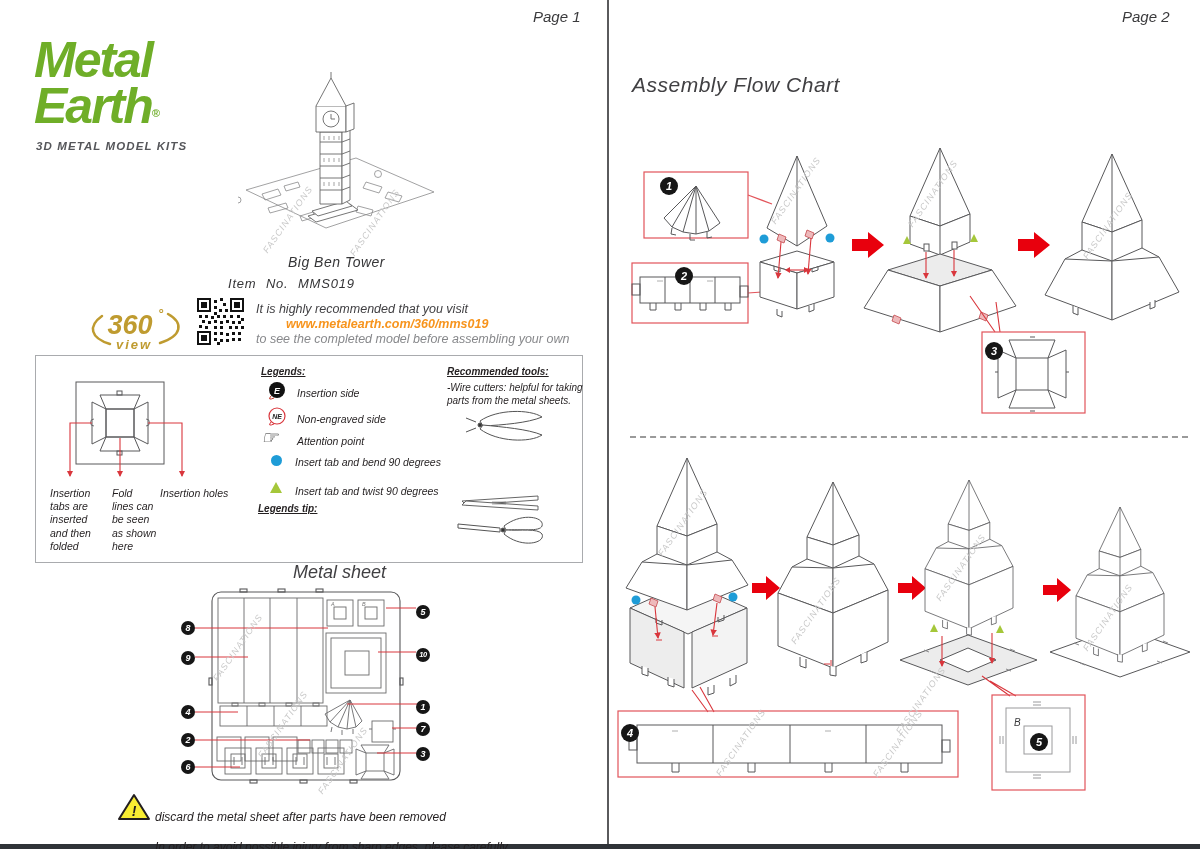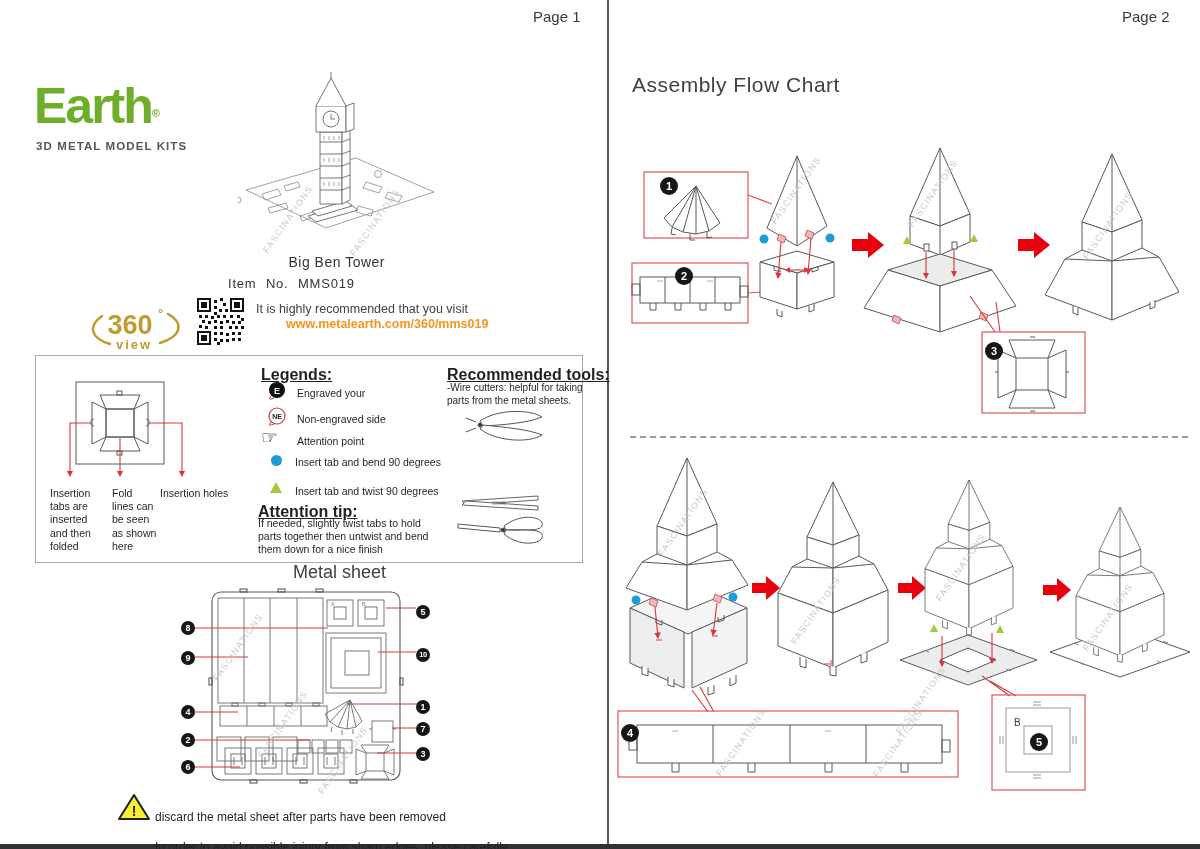--- a/index.html
+++ b/index.html
@@ -1,35 +1,35 @@
 <!DOCTYPE html>
 <html><head>
 <meta charset="utf-8">
 <style>
   html,body{margin:0;padding:0;background:#fff;}
   .canvas{position:relative;width:1200px;height:849px;background:#fff;overflow:hidden;
-          font-family:"Liberation Sans",sans-serif;color:#2e2e30;}
+          font-family:"Liberation Sans",sans-serif;color:#2e2e30;font-style:italic;}
   .abs{position:absolute;}
   .vdivider{position:absolute;left:607px;top:0;width:2px;height:844px;background:#5a5a5c;}
   .bottombar{position:absolute;left:0;top:844px;width:1200px;height:5px;background:#2f3338;}
   .pagelabel{position:absolute;font-size:15px;color:#3a3a3c;}
   
   .logo-word{position:absolute;font-weight:bold;color:#6fae28;font-size:50px;letter-spacing:-2px;line-height:44px;}
   .logo-reg{font-size:11px;vertical-align:6px;letter-spacing:0;}
   .logo-tag{position:absolute;font-weight:bold;font-size:11.5px;letter-spacing:1.1px;color:#55565a;}
   
   .prod-name{position:absolute;left:235px;top:254px;width:150px;text-align:right;font-size:14px;letter-spacing:.5px;color:#353537;}
   .prod-item{position:absolute;left:228px;top:276px;width:164px;text-align:left;font-size:13px;letter-spacing:.8px;word-spacing:5px;color:#353537;}
   .promo1{position:absolute;left:256px;top:302px;font-size:12.5px;color:#414043;}
   .promo-url{position:absolute;left:256px;top:317px;font-size:12.5px;font-weight:bold;color:#f7941d;margin-left:30px;}
   .promo2{position:absolute;left:256px;top:332px;font-size:12.5px;color:#87888b;}
   
   .infobox{position:absolute;left:35px;top:355px;width:546px;height:206px;border:1px solid #a9abae;}
   .callout{position:absolute;font-size:10.5px;line-height:13.2px;color:#231f20;}
-  .sec-title{position:absolute;font-size:16px;font-weight:bold;text-decoration:underline;color:#231f20;}
+  .sec-title{position:absolute;font-size:10px;font-weight:bold;text-decoration:underline;color:#231f20;}
   .leg-label{position:absolute;font-size:10.5px;color:#231f20;}
   .tool-line{font-size:10px;line-height:12.8px;color:#231f20;}
   .tip-line{font-size:10.5px;line-height:13.2px;color:#231f20;}
   .hand{position:absolute;font-size:19px;color:#222;}
   .bluedot{position:absolute;width:11px;height:11px;border-radius:50%;background:#1e9cd7;}
   .gtri{position:absolute;width:0;height:0;border-left:6px solid transparent;border-right:6px solid transparent;border-bottom:11px solid #a5c73a;}
   
   .sheet-title{position:absolute;left:226px;top:562px;width:160px;text-align:right;font-size:18px;color:#414043;}
   .flow-title{position:absolute;left:632px;top:73px;font-size:21px;letter-spacing:.5px;color:#414043;}
   
@@ -75,20 +75,21 @@
         <path d="M28,172 l0,9 l6,-2 l0,-9" fill="#fff"></path>
       </g>
     </defs>
   </svg>
 
   <div class="vdivider"></div>
   <div class="bottombar"></div>
   <div class="pagelabel" style="left:533px;top:8px">Page 1</div>
   <div class="pagelabel" style="left:1122px;top:8px">Page 2</div>
 
+  <div class="logo-word" style="left:34px;top:38px">Metal</div>
   <div class="logo-word" style="left:34px;top:84px"><span>Earth</span><span class="logo-reg">®</span></div>
   <div class="logo-tag" style="left:36px;top:140px">3D METAL MODEL KITS</div>
 
   <svg class="abs" style="left:238px;top:70px" width="200" height="188" viewBox="0 0 200 188">
     <g stroke="#8a8a8c" stroke-width="0.8" fill="none">
       <path d="M8,120 L118,88 L196,122 L88,158 Z" fill="#fff"></path>
       <path d="M24,124 l16,-5 l3,6 l-16,5 Z M46,116 l14,-4 l2,5 l-14,4 Z M30,138 l18,-5 l2,5 l-18,5 Z M128,112 l16,5 l-3,6 l-16,-5 Z M150,122 l14,4 l-3,6 l-14,-4 Z M120,136 l15,4 l-2,6 l-15,-4 Z M62,146 l13,-4 l2,5 l-13,4 Z"></path>
       <circle cx="140" cy="104" r="3.5"></circle>
         <circle cx="64,130" cy="130" r="3"></circle>
     </g>
@@ -173,20 +174,21 @@
         <rect x="23" y="41" width="3" height="3"></rect>
       <rect x="29" y="41" width="3" height="3"></rect>
         <rect x="35" y="40" width="3" height="3"></rect>
         <rect x="41" y="40" width="3" height="3"></rect>
         <rect x="20" y="44" width="3" height="3"></rect>
     </g>
   </svg>
 
   <div class="promo1">It is highly recommended that you visit</div>
   <div class="promo-url">www.metalearth.com/360/mms019</div>
+  <div class="promo2">to see the completed model before assembling your own</div>
 
   <div class="infobox"></div>
 
   <svg class="abs" style="left:60px;top:368px" width="140" height="118" viewBox="0 0 140 118">
     <g stroke="#58585a" stroke-width="1" fill="none">
       <rect x="16" y="14" width="88" height="82"></rect>
       <rect x="46" y="41" width="28" height="28"></rect>
       <path d="M46,41 L40,27 L80,27 L74,41 Z M46,69 L40,83 L80,83 L74,69 Z M46,41 L32,34 L32,76 L46,69 Z M74,41 L88,34 L88,76 L74,69 Z"></path>
       <rect x="57" y="23" width="5" height="4"></rect>
         <rect x="57" y="83" width="5" height="4"></rect>
@@ -213,39 +215,34 @@
     <div>here</div>
   </div>
   <div class="callout" style="left:160px;top:487px;width:80px">Insertion holes</div>
 
   <div class="sec-title" style="left:261px;top:366px">Legends:</div>
   <svg class="abs" style="left:266px;top:381px" width="22" height="22" viewBox="0 0 22 22">
     <circle cx="11" cy="9" r="8" fill="#111"></circle>
     <path d="M5,15 Q1,20 8,17" stroke="#c0392b" fill="none" stroke-width="1"></path>
     <text x="11" y="12.5" text-anchor="middle" font-size="9" font-weight="bold" fill="#fff">E</text>
   </svg>
-  <div class="leg-label" style="left:297px;top:387px">Engraved your</div>
+  <div class="leg-label" style="left:297px;top:387px">Insertion side</div>
   <svg class="abs" style="left:266px;top:407px" width="22" height="22" viewBox="0 0 22 22">
     <circle cx="11" cy="9" r="8" fill="#fff" stroke="#d9363c" stroke-width="1.2"></circle>
     <path d="M5,15 Q1,20 8,17" stroke="#d9363c" fill="none" stroke-width="1"></path>
     <text x="11" y="12" text-anchor="middle" font-size="7" font-weight="bold" fill="#222">NE</text>
   </svg>
   <div class="leg-label" style="left:297px;top:413px">Non-engraved side</div>
   <div class="hand" style="left:261px;top:426px">☞</div>
   <div class="leg-label" style="left:297px;top:435px">Attention point</div>
   <div class="bluedot" style="left:271px;top:455px"></div>
   <div class="leg-label" style="left:295px;top:456px">Insert tab and bend 90 degrees</div>
   <div class="gtri" style="left:270px;top:482px"></div>
   <div class="leg-label" style="left:295px;top:485px">Insert tab and twist 90 degrees</div>
-  <div class="sec-title" style="left:258px;top:503px">Attention tip:</div>
-  <div class="abs" style="left:258px;top:517px;width:180px">
-    <div class="tip-line">If needed, slightly twist tabs to hold</div>
-    <div class="tip-line">parts together then untwist and bend</div>
-    <div class="tip-line">them down for a nice finish</div>
-  </div>
+  <div class="sec-title" style="left:258px;top:503px">Legends tip:</div>
 
   <div class="sec-title" style="left:447px;top:366px">Recommended tools:</div>
   <div class="abs" style="left:447px;top:382px;width:140px">
     <div class="tool-line">-Wire cutters: helpful for taking</div>
     <div class="tool-line"> parts from the metal sheets.</div>
   </div>
   <svg class="abs" style="left:462px;top:405px" width="85" height="48" viewBox="0 0 85 48">
     <g stroke="#555" stroke-width="1" fill="#fff" stroke-linejoin="round">
       <path d="M14,17 L4,13 M14,23 L4,27" fill="none"></path>
       <path d="M18,16 C35,4 68,4 80,12 C66,18 40,20 21,21 Z"></path>

